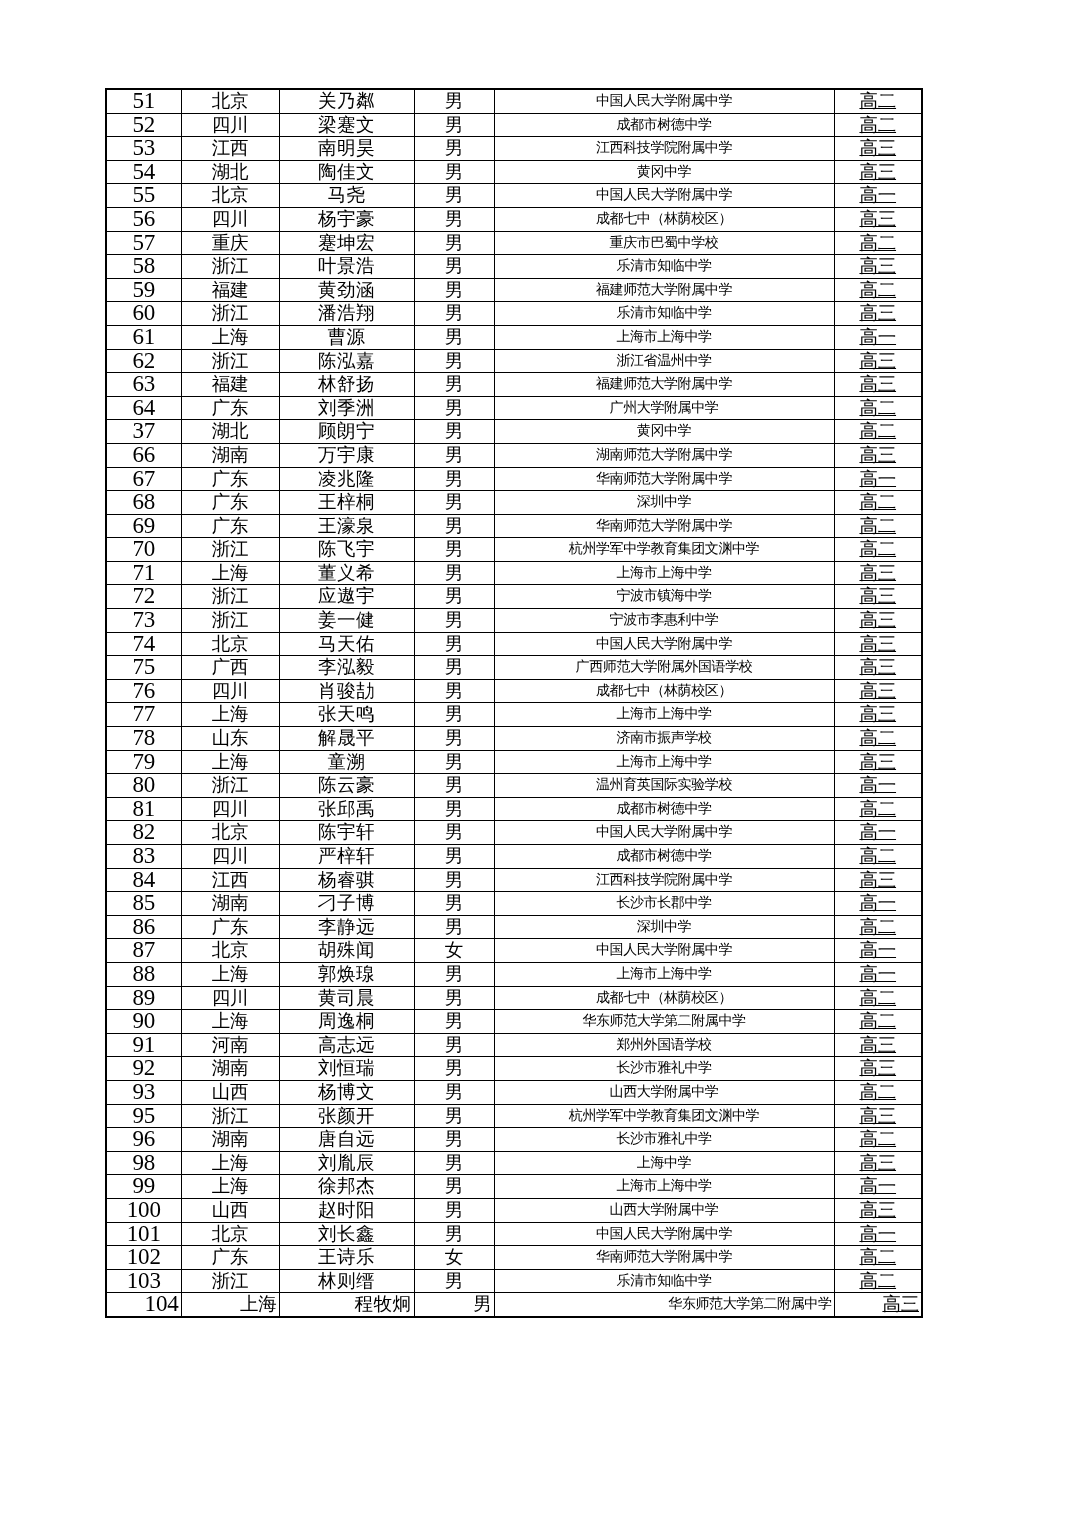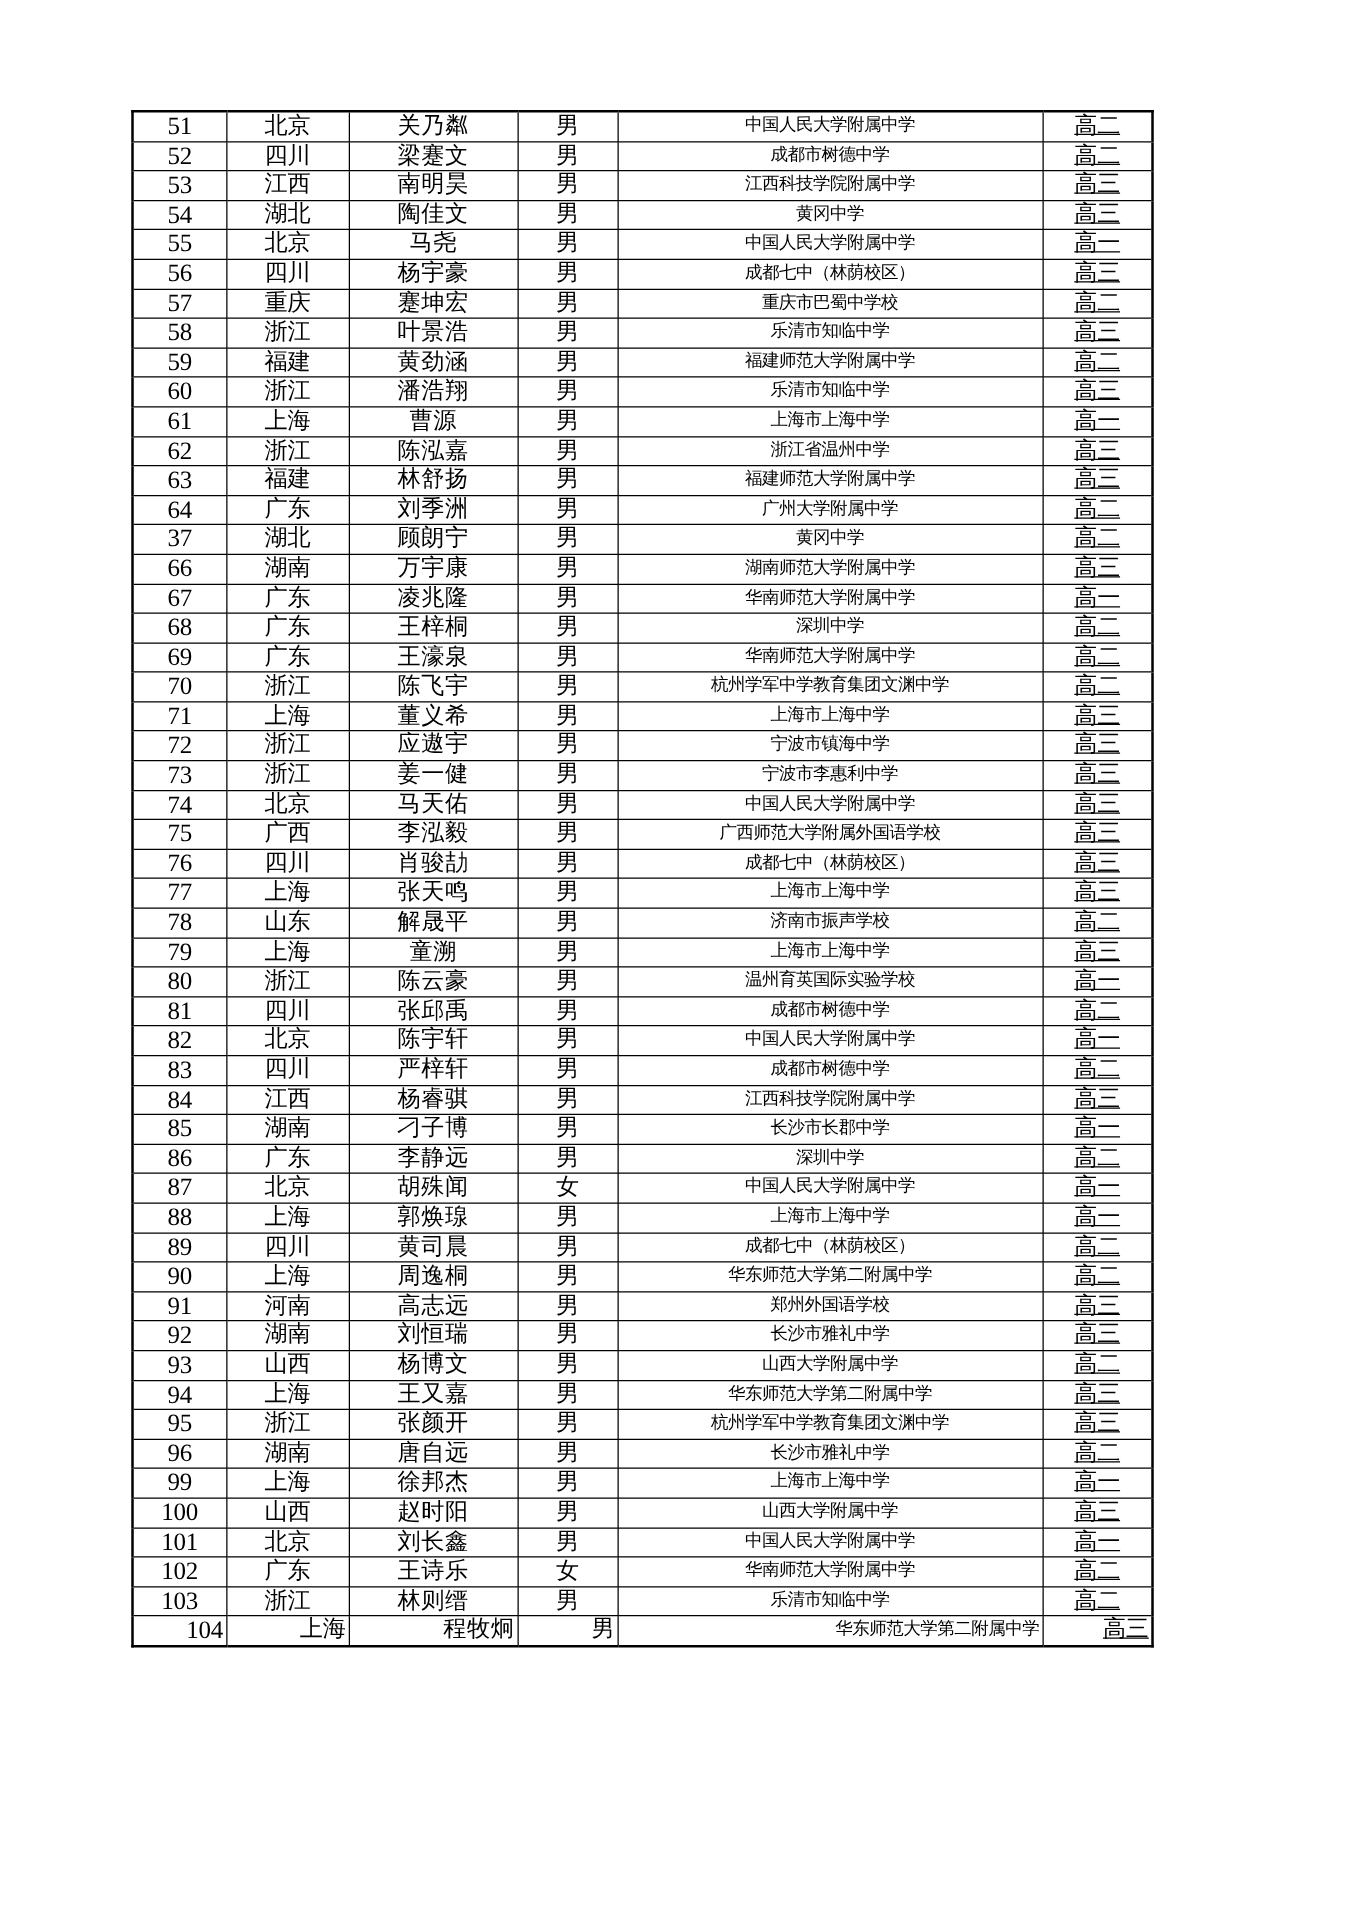--- a/index.html
+++ b/index.html
@@ -44,21 +44,21 @@
     padding: 0 2px;
     text-align: center;
     vertical-align: middle;
     font-size: 18.5px;
     white-space: nowrap;
     overflow: hidden;
     letter-spacing: -0.2px;
   }
   #roster-table td.rank {
     font-family: "Liberation Serif", "DejaVu Serif", serif;
-    font-size: 20px;
+    font-size: 23px;
   }
   #roster-table td.school {
     font-size: 14px;
     letter-spacing: -0.4px;
   }
   #roster-table td.name {
     letter-spacing: 0.5px;
   }
   #roster-table tr:first-child td {
     border-top-width: 2px;
@@ -427,42 +427,42 @@
         </tr>
         <tr>
           <td class="rank">93</td>
           <td class="province">山西</td>
           <td class="name">杨博文</td>
           <td class="gender">男</td>
           <td class="school">山西大学附属中学</td>
           <td class="grade">高二</td>
         </tr>
         <tr>
-          <td class="rank">94</td>
-          <td class="province">上海</td>
-          <td class="name">王又嘉</td>
-          <td class="gender">男</td>
-          <td class="school">华东师范大学第二附属中学</td>
-          <td class="grade">高三</td>
-        </tr>
-        <tr>
           <td class="rank">95</td>
           <td class="province">浙江</td>
           <td class="name">张颜开</td>
           <td class="gender">男</td>
           <td class="school">杭州学军中学教育集团文渊中学</td>
           <td class="grade">高三</td>
         </tr>
         <tr>
           <td class="rank">96</td>
           <td class="province">湖南</td>
           <td class="name">唐自远</td>
           <td class="gender">男</td>
           <td class="school">长沙市雅礼中学</td>
           <td class="grade">高二</td>
+        </tr>
+        <tr>
+          <td class="rank">98</td>
+          <td class="province">上海</td>
+          <td class="name">刘胤辰</td>
+          <td class="gender">男</td>
+          <td class="school">上海中学</td>
+          <td class="grade">高三</td>
         </tr>
         <tr>
           <td class="rank">99</td>
           <td class="province">上海</td>
           <td class="name">徐邦杰</td>
           <td class="gender">男</td>
           <td class="school">上海市上海中学</td>
           <td class="grade">高一</td>
         </tr>
         <tr>

